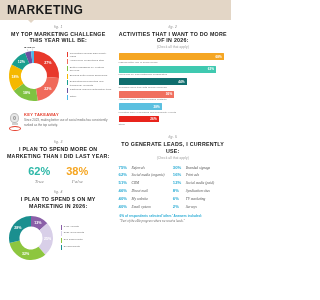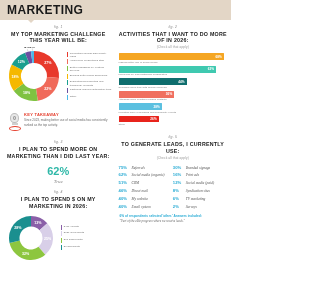--- a/index.html
+++ b/index.html
@@ -226,20 +226,24 @@
       </div>
 
       <div style="margin-top:7px;">
         <div class="fig-no">fig. 3</div>
         <div class="sec-title">I PLAN TO SPEND MORE ON MARKETING THAN I DID LAST YEAR:</div>
         <div class="tf">
           <div class="tf-item">
             <div class="tf-pct" id="tfTrue" style="color: rgb(47, 184, 168);">62%</div>
             <div class="tf-lbl">True</div>
           </div>
+          <div class="tf-item">
+            <div class="tf-pct" id="tfFalse" style="color: rgb(245, 166, 35);">38%</div>
+            <div class="tf-lbl">False</div>
+          </div>
         </div>
       </div>
 
       <div style="margin-top:6px;">
         <div class="fig-no">fig. 4</div>
         <div class="sec-title">I PLAN TO SPEND $ ON MY MARKETING IN 2026:</div>
         <div class="donut-wrap">
           <div class="donut">
             <svg width="54" height="50" viewBox="0 0 54 50" id="donut2">
                 <path d="M27 3A22 22 0 0 1 43.286115935656944 10.209380414251033L35.51319696636613 17.26853976199486A11.5 11.5 0 0 0 27 13.5Z" fill="#8a5fa8"></path>

